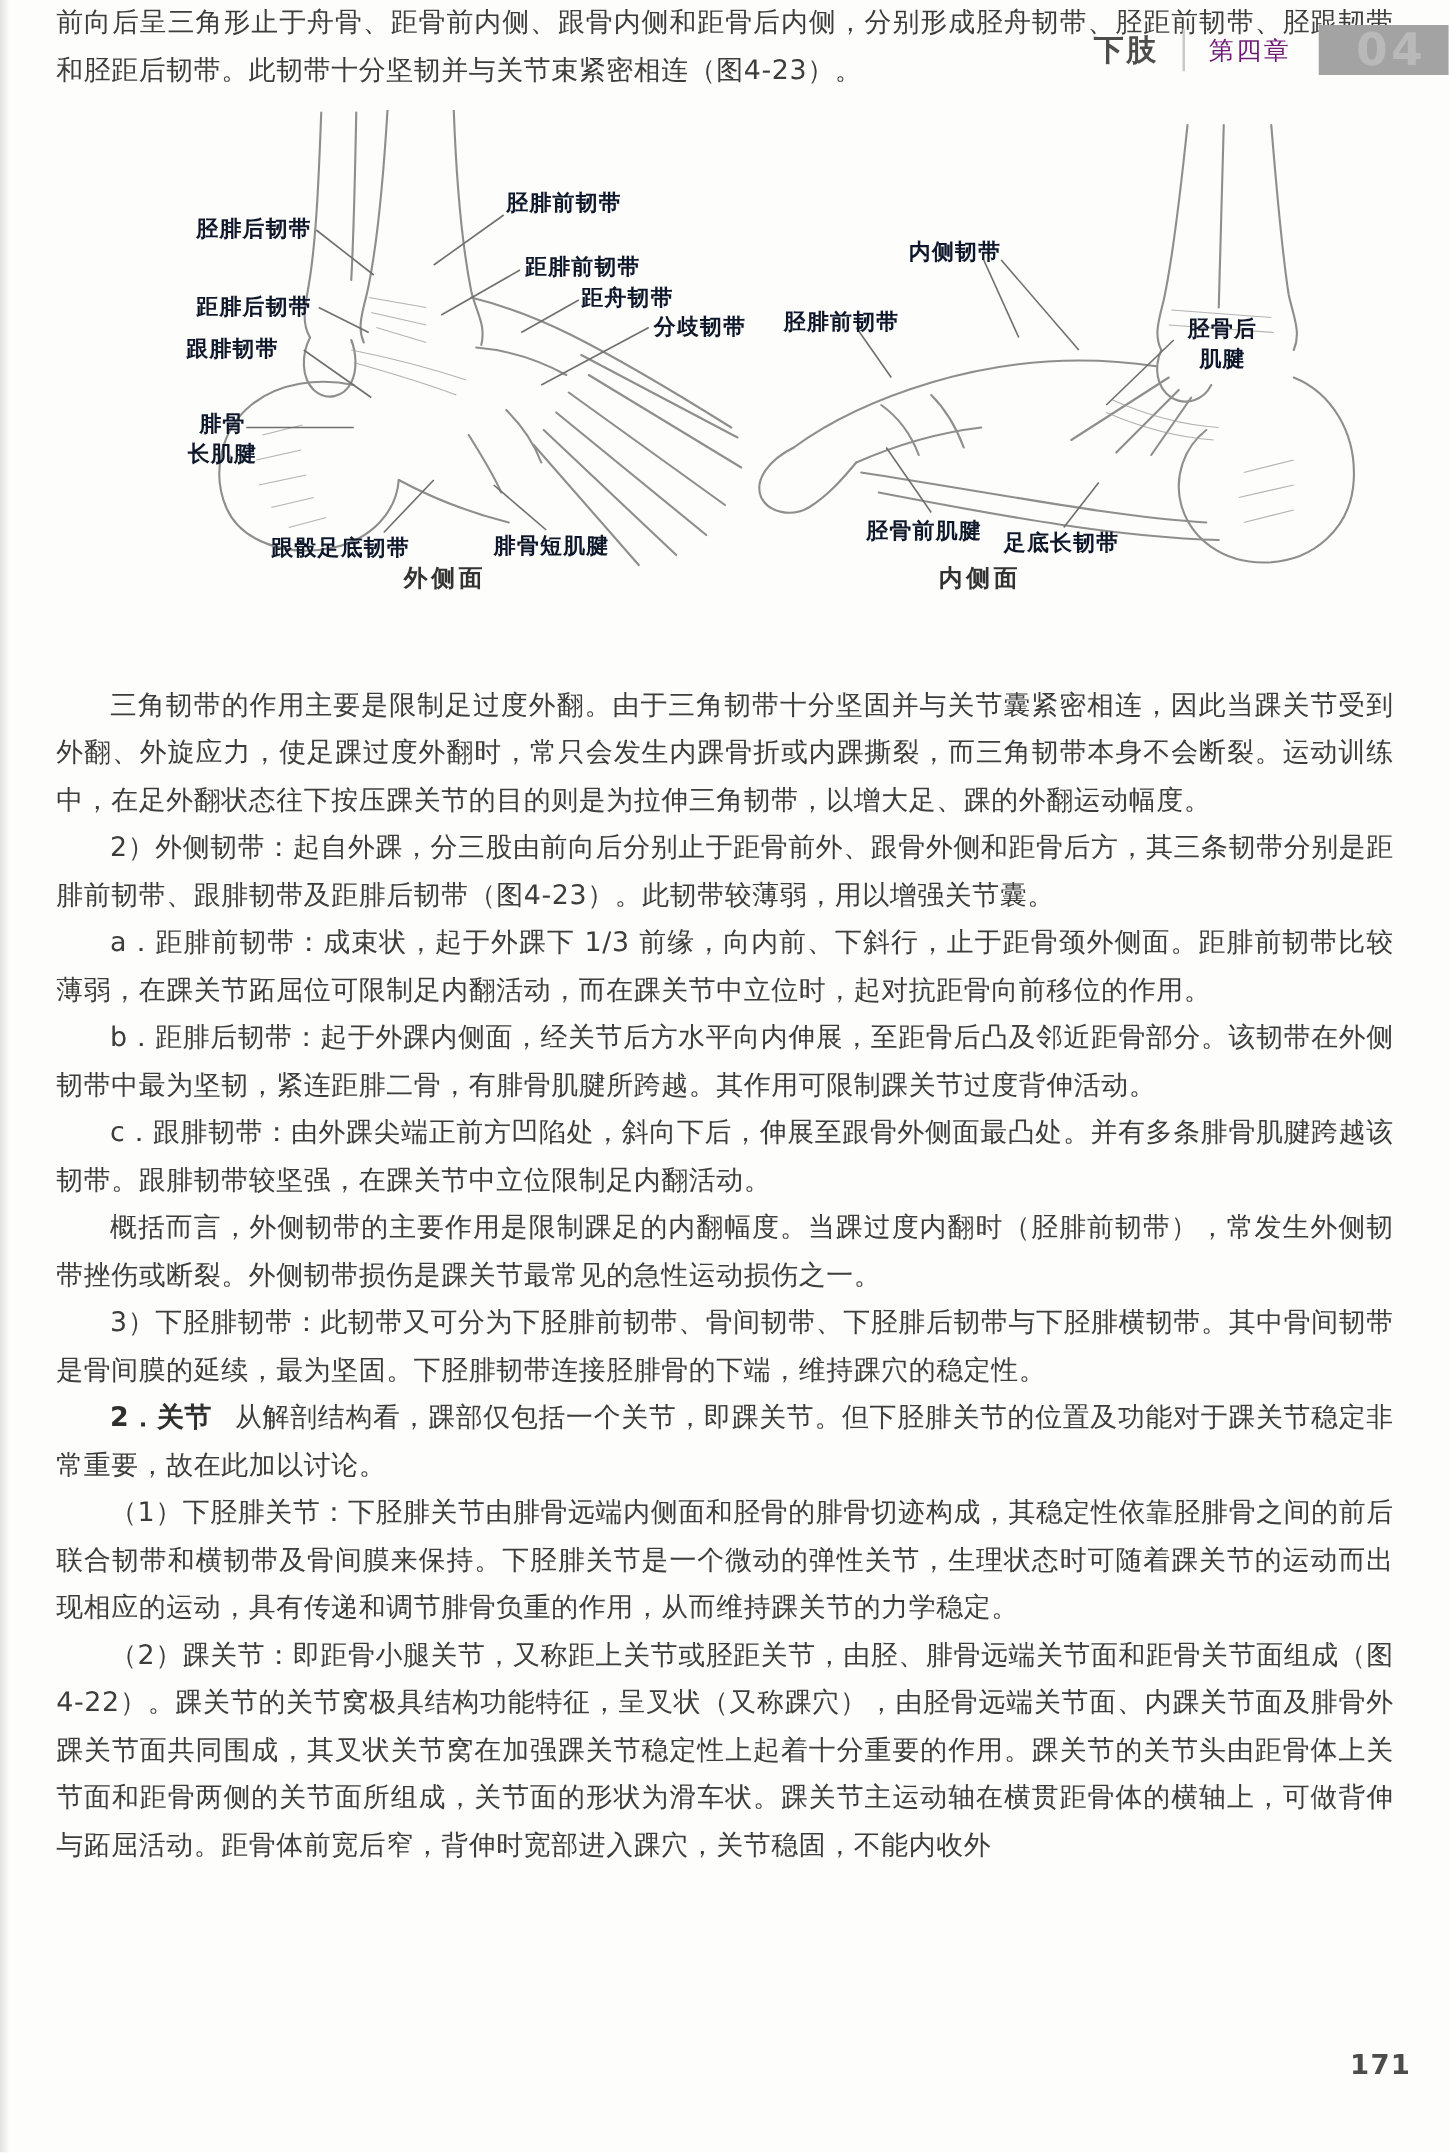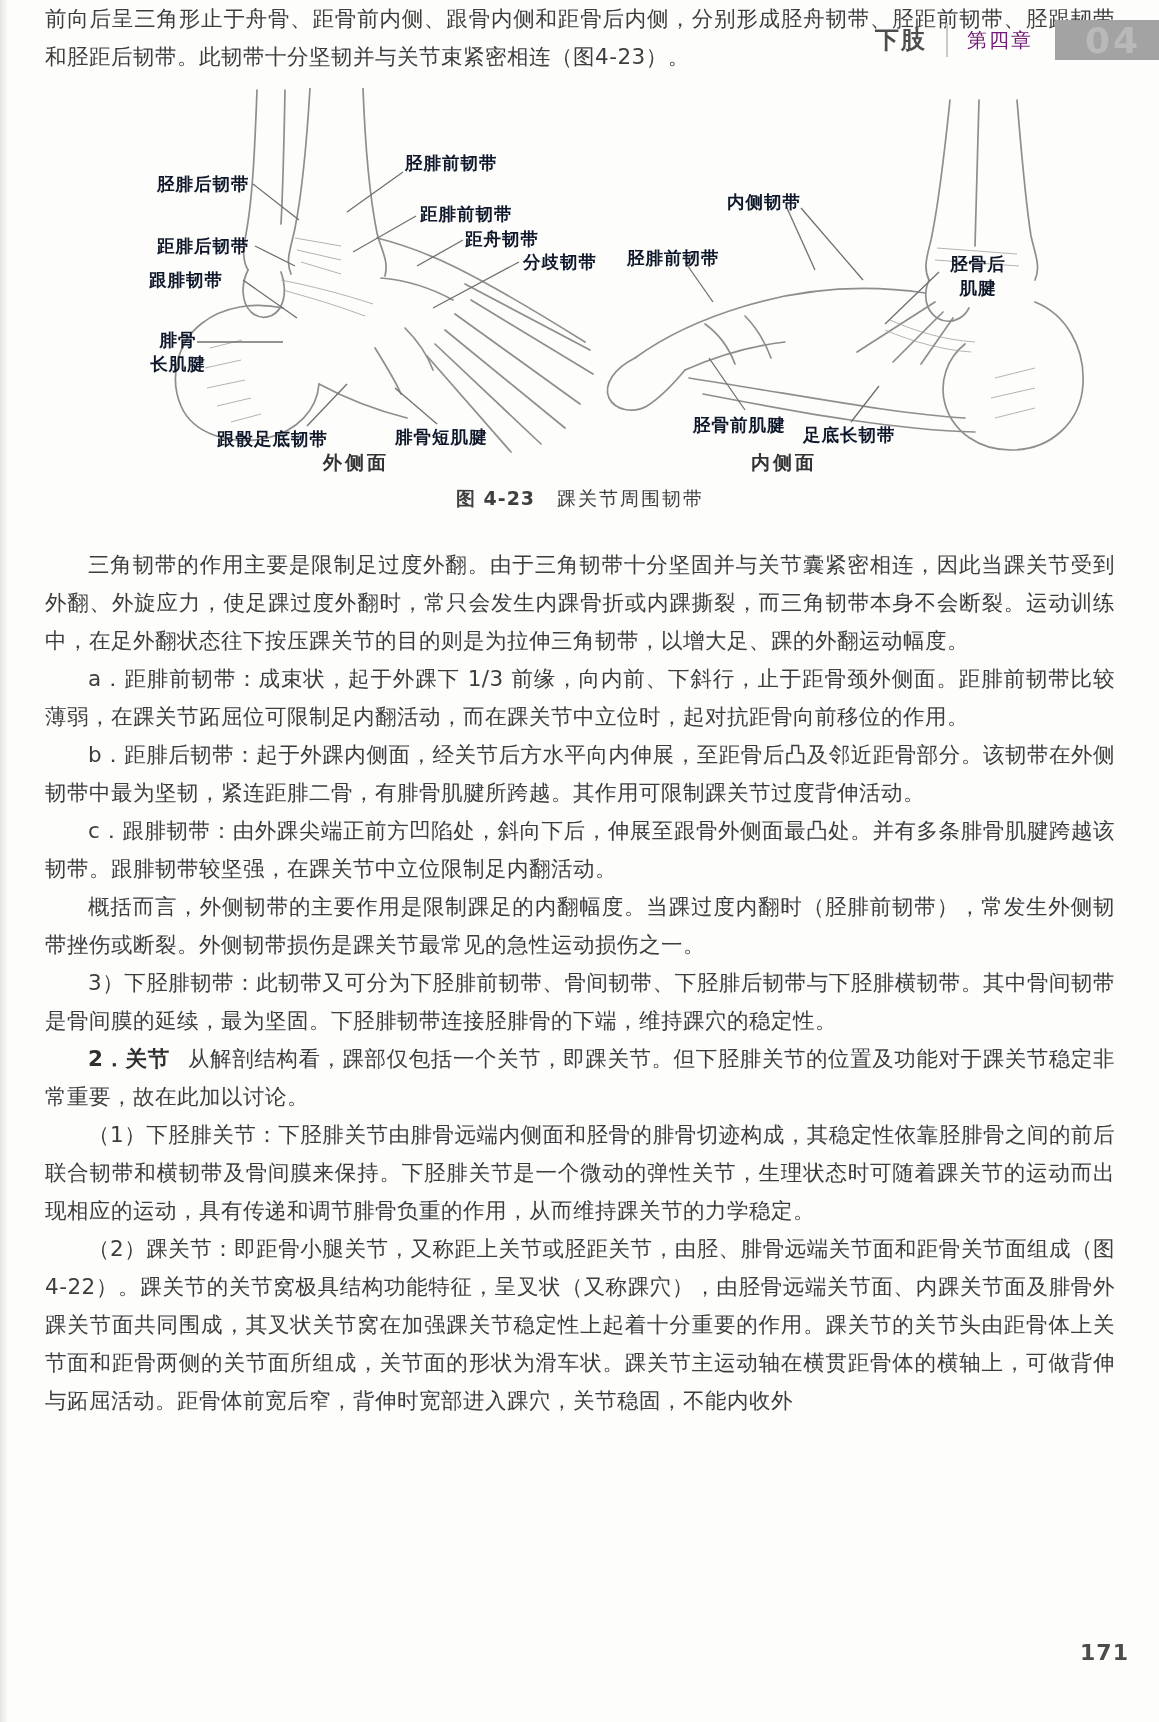--- a/index.html
+++ b/index.html
@@ -187,28 +187,25 @@
     <span class="view-title" style="left:278px;top:362px;">外侧面</span>
 
     <span class="fig-label" style="left:682px;top:102px;">内侧韧带</span>
     <span class="fig-label" style="left:582px;top:158px;">胫腓前韧带</span>
     <span class="fig-label center" style="left:878px;top:164px;width:110px;">胫骨后
 肌腱</span>
     <span class="fig-label" style="left:648px;top:325px;">胫骨前肌腱</span>
     <span class="fig-label" style="left:758px;top:335px;">足底长韧带</span>
     <span class="view-title" style="left:706px;top:362px;">内侧面</span>
 
-    <div class="caption">
-      <span class="cap-label">图 4-23</span>
-      <span class="cap-title">踝关节周围韧带</span>
-    </div>
   </div>
 
   <div style="margin-top:6px;">
     <p class="bodytext indent">三角韧带的作用主要是限制足过度外翻。由于三角韧带十分坚固并与关节囊紧密相连，因此当踝关节受到外翻、外旋应力，使足踝过度外翻时，常只会发生内踝骨折或内踝撕裂，而三角韧带本身不会断裂。运动训练中，在足外翻状态往下按压踝关节的目的则是为拉伸三角韧带，以增大足、踝的外翻运动幅度。</p>
+    <p class="bodytext indent">2）外侧韧带：起自外踝，分三股由前向后分别止于距骨前外、跟骨外侧和距骨后方，其三条韧带分别是距腓前韧带、跟腓韧带及距腓后韧带（图4-23）。此韧带较薄弱，用以增强关节囊。</p>
     <p class="bodytext indent">a．距腓前韧带：成束状，起于外踝下 1/3 前缘，向内前、下斜行，止于距骨颈外侧面。距腓前韧带比较薄弱，在踝关节跖屈位可限制足内翻活动，而在踝关节中立位时，起对抗距骨向前移位的作用。</p>
     <p class="bodytext indent">b．距腓后韧带：起于外踝内侧面，经关节后方水平向内伸展，至距骨后凸及邻近距骨部分。该韧带在外侧韧带中最为坚韧，紧连距腓二骨，有腓骨肌腱所跨越。其作用可限制踝关节过度背伸活动。</p>
     <p class="bodytext indent">c．跟腓韧带：由外踝尖端正前方凹陷处，斜向下后，伸展至跟骨外侧面最凸处。并有多条腓骨肌腱跨越该韧带。跟腓韧带较坚强，在踝关节中立位限制足内翻活动。</p>
     <p class="bodytext indent">概括而言，外侧韧带的主要作用是限制踝足的内翻幅度。当踝过度内翻时（胫腓前韧带），常发生外侧韧带挫伤或断裂。外侧韧带损伤是踝关节最常见的急性运动损伤之一。</p>
     <p class="bodytext indent">3）下胫腓韧带：此韧带又可分为下胫腓前韧带、骨间韧带、下胫腓后韧带与下胫腓横韧带。其中骨间韧带是骨间膜的延续，最为坚固。下胫腓韧带连接胫腓骨的下端，维持踝穴的稳定性。</p>
     <p class="bodytext indent">
       <span class="lead">2．关节</span><span class="lead-gap">从解剖结构看，踝部仅包括一个关节，即踝关节。但下胫腓关节的位置及功能对于踝关节稳定非常重要，故在此加以讨论。</span>
     </p>
     <p class="bodytext indent">（1）下胫腓关节：下胫腓关节由腓骨远端内侧面和胫骨的腓骨切迹构成，其稳定性依靠胫腓骨之间的前后联合韧带和横韧带及骨间膜来保持。下胫腓关节是一个微动的弹性关节，生理状态时可随着踝关节的运动而出现相应的运动，具有传递和调节腓骨负重的作用，从而维持踝关节的力学稳定。</p>
     <p class="bodytext indent">（2）踝关节：即距骨小腿关节，又称距上关节或胫距关节，由胫、腓骨远端关节面和距骨关节面组成（图4-22）。踝关节的关节窝极具结构功能特征，呈叉状（又称踝穴），由胫骨远端关节面、内踝关节面及腓骨外踝关节面共同围成，其叉状关节窝在加强踝关节稳定性上起着十分重要的作用。踝关节的关节头由距骨体上关节面和距骨两侧的关节面所组成，关节面的形状为滑车状。踝关节主运动轴在横贯距骨体的横轴上，可做背伸与跖屈活动。距骨体前宽后窄，背伸时宽部进入踝穴，关节稳固，不能内收外</p>

